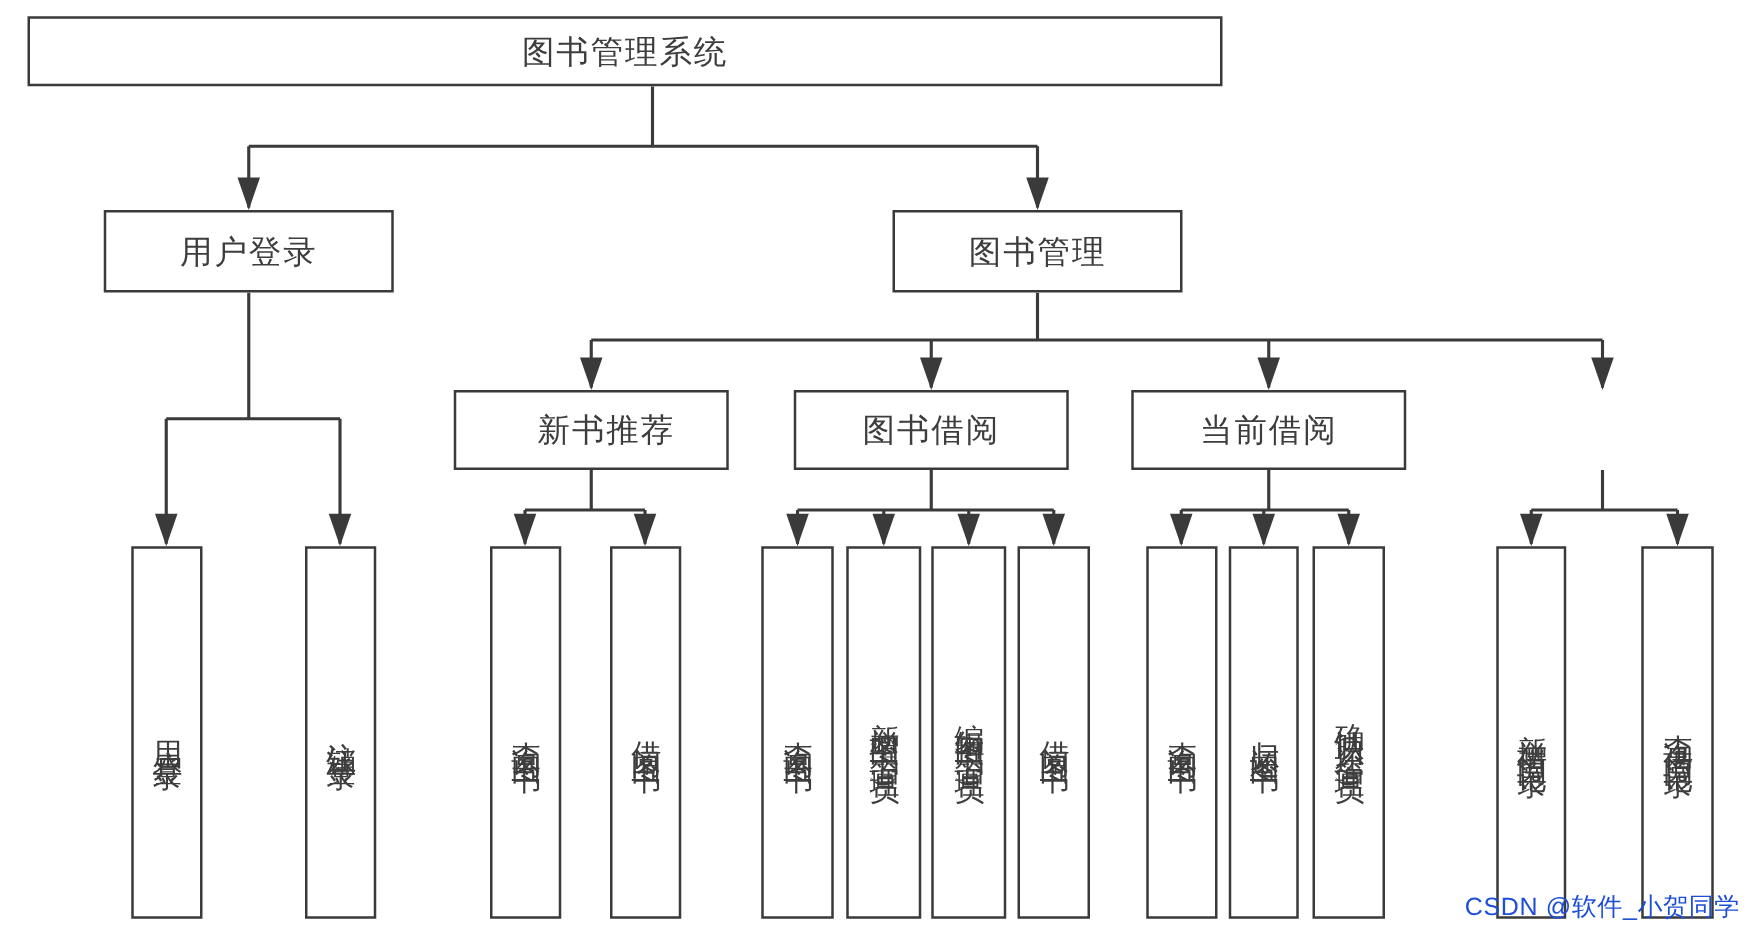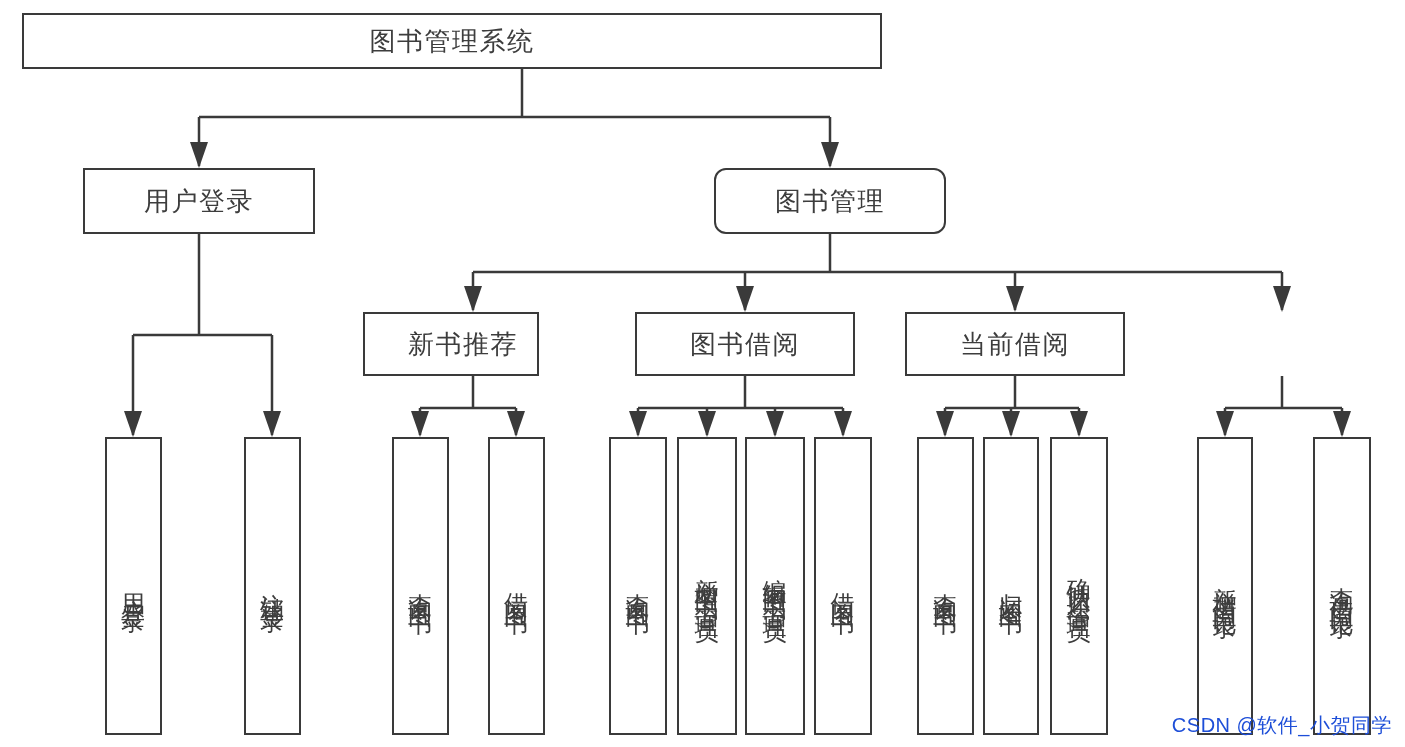--- a/index.html
+++ b/index.html
@@ -95,32 +95,32 @@
       <polygon points="766,411 784,411 775,437"></polygon>
       <polygon points="834,411 852,411 843,437"></polygon>
       <polygon points="936,411 954,411 945,437"></polygon>
       <polygon points="1002,411 1020,411 1011,437"></polygon>
       <polygon points="1070,411 1088,411 1079,437"></polygon>
       <polygon points="1216,411 1234,411 1225,437"></polygon>
       <polygon points="1333,411 1351,411 1342,437"></polygon>
     </g>
   </svg>
 
-  <div class="box h-box" style="left:22px; top:13px; width:860px; height:56px;">
+  <div class="box h-box" style="left:22px; top:13px; width:956px; height:56px;">
     <span>图书管理系统</span>
   </div>
 
   <div class="box h-box" style="left:83px; top:168px; width:232px; height:66px;">
     <span>用户登录</span>
   </div>
-  <div class="box h-box" style="left:714px; top:168px; width:232px; height:66px;border-radius:12px;">
+  <div class="box h-box" style="left:714px; top:168px; width:232px; height:66px;">
     <span>图书管理</span>
   </div>
 
-  <div class="box h-box" style="left:363px; top:312px; width:176px; height:64px;padding-left:24px;">
+  <div class="box h-box" style="left:363px; top:312px; width:220px; height:64px;padding-left:24px;">
     <span>新书推荐</span>
   </div>
   <div class="box h-box" style="left:635px; top:312px; width:220px; height:64px;">
     <span>图书借阅</span>
   </div>
   <div class="box h-box" style="left:905px; top:312px; width:220px; height:64px;">
     <span>当前借阅</span>
   </div>
 
   <div class="box leaf" style="left:105px; width:57px;">

